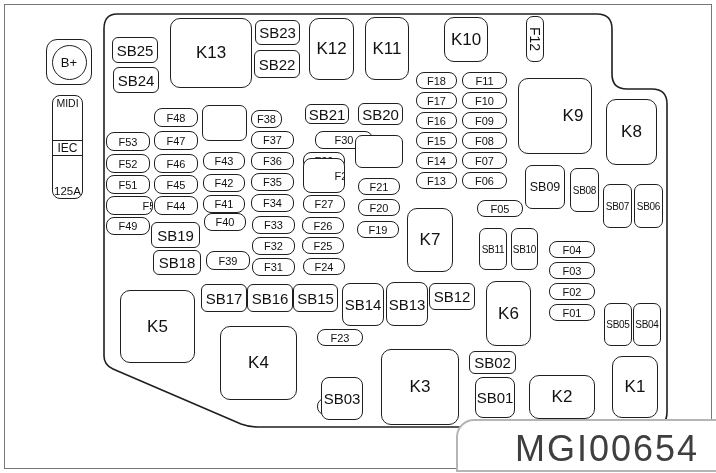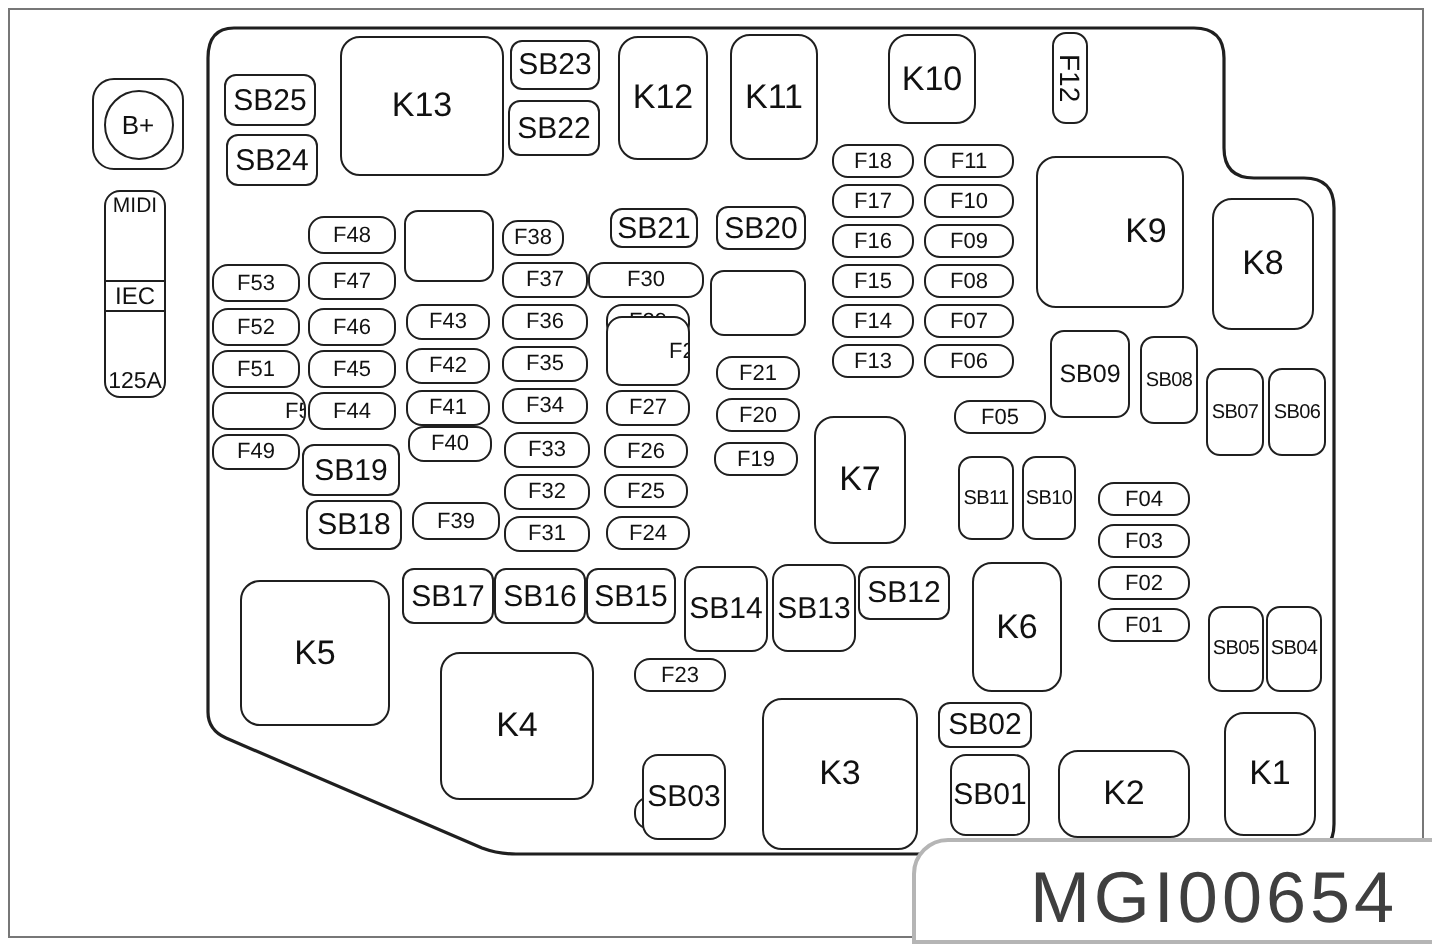--- a/index.html
+++ b/index.html
@@ -119,21 +119,21 @@
       <div class="box fuse" style="left: 251px; top: 110px; width: 31px; height: 18px;">F38</div>
       <div class="box fuse" style="left: 251px; top: 131px; width: 43px; height: 18px;">F37</div>
       <div class="box fuse" style="left: 251px; top: 152px; width: 43px; height: 18px;">F36</div>
       <div class="box fuse" style="left: 251px; top: 173px; width: 43px; height: 18px;">F35</div>
       <div class="box fuse" style="left: 251px; top: 194px; width: 43px; height: 18px;">F34</div>
       <div class="box fuse" style="left: 252px; top: 216px; width: 43px; height: 18px;">F33</div>
       <div class="box fuse" style="left: 252px; top: 237px; width: 43px; height: 18px;">F32</div>
       <div class="box fuse" style="left: 252px; top: 258px; width: 43px; height: 18px;">F31</div>
       <div class="box sb" style="left: 305px; top: 104px; width: 44px; height: 20px;">SB21</div>
       <div class="box sb" style="left: 358px; top: 103px; width: 45px; height: 22px;">SB20</div>
-      <div class="box fuse" style="left: 294px; top: 131px; width: 58px; height: 18px;">F30</div>
+      <div class="box fuse" style="left: 315px; top: 131px; width: 58px; height: 18px;">F30</div>
       <div class="box fuse" style="left: 303px; top: 152px; width: 42px; height: 18px;">F29</div>
       <div class="box fuse" style="left: 303px; top: 158px; width: 42px; height: 35px; padding-left: 40px;">F28</div>
       <div class="box fuse" style="left: 303px; top: 195px; width: 42px; height: 18px;">F27</div>
       <div class="box fuse" style="left: 302px; top: 217px; width: 42px; height: 17px;">F26</div>
       <div class="box fuse" style="left: 302px; top: 237px; width: 42px; height: 17px;">F25</div>
       <div class="box fuse" style="left: 303px; top: 258px; width: 42px; height: 17px;">F24</div>
       <div class="box blank" style="left: 355px; top: 135px; width: 48px; height: 33px;"></div>
       <div class="box fuse" style="left: 358px; top: 178px; width: 42px; height: 17px;">F21</div>
       <div class="box fuse" style="left: 358px; top: 199px; width: 42px; height: 17px;">F20</div>
       <div class="box fuse" style="left: 357px; top: 221px; width: 42px; height: 17px;">F19</div>

